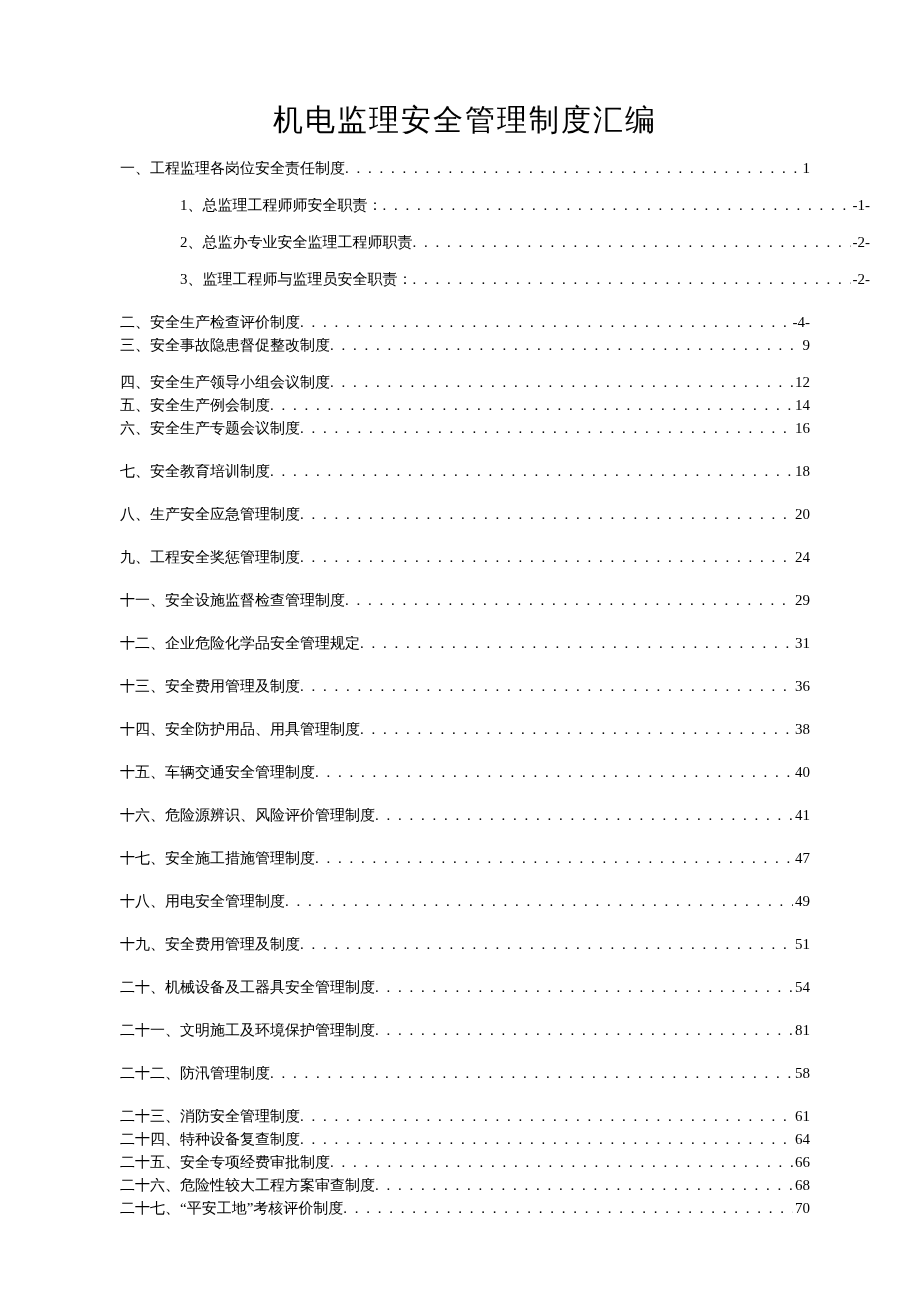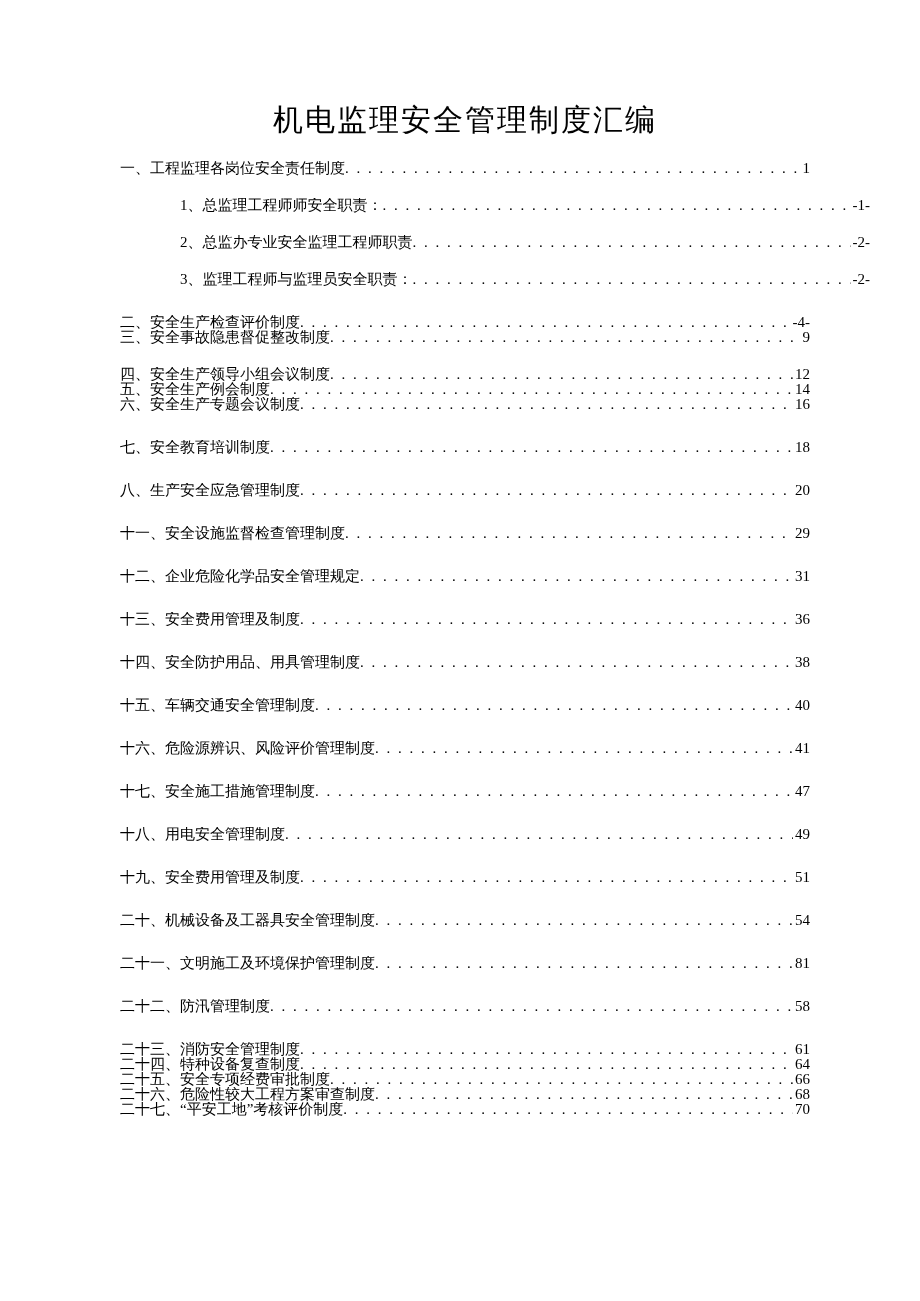--- a/index.html
+++ b/index.html
@@ -49,21 +49,21 @@
     content: ". . . . . . . . . . . . . . . . . . . . . . . . . . . . . . . . . . . . . . . . . . . . . . . . . . . . . . . . . . . . . . . . . . . . . . . . . . . . . . . . . . . . . . . . . . . . . . . . . . . . . . . . . . . . . . . . . . . . . . . . . . . . . . . . . . . . . . . . . . . . . . . . . . . . . . . . . . . . . . . . . . . . . . . . . . . . . . . . . . . . . . . . . . . . . . . .";
   }
   .toc-page {
     flex: 0 0 auto;
     padding-left: 2px;
   }
   .lvl1 { padding-left: 0; }
   .lvl2 { padding-left: 60px; }
 
   
-  .gap-small  {  }
+  .gap-small  { margin-top: 8px;  }
   .gap-large  { margin-top: 22px; }
   .gap-xl     { margin-top: 28px; }
 </style>
 </head>
 <body>
 
 <div class="page">
 
   <div class="title">机电监理安全管理制度汇编</div>
 
@@ -118,20 +118,25 @@
         <span class="toc-label">七、安全教育培训制度</span>
         <span class="toc-leader"></span>
         <span class="toc-page">18</span>
       </div>
       <div class="toc-row lvl1 gap-xl">
         <span class="toc-label">八、生产安全应急管理制度</span>
         <span class="toc-leader"></span>
         <span class="toc-page">20</span>
       </div>
       <div class="toc-row lvl1 gap-xl">
+        <span class="toc-label">九、工程安全奖惩管理制度</span>
+        <span class="toc-leader"></span>
+        <span class="toc-page">24</span>
+      </div>
+      <div class="toc-row lvl1 gap-xl">
         <span class="toc-label">十一、安全设施监督检查管理制度</span>
         <span class="toc-leader"></span>
         <span class="toc-page">29</span>
       </div>
       <div class="toc-row lvl1 gap-xl">
         <span class="toc-label">十二、企业危险化学品安全管理规定</span>
         <span class="toc-leader"></span>
         <span class="toc-page">31</span>
       </div>
       <div class="toc-row lvl1 gap-xl">

